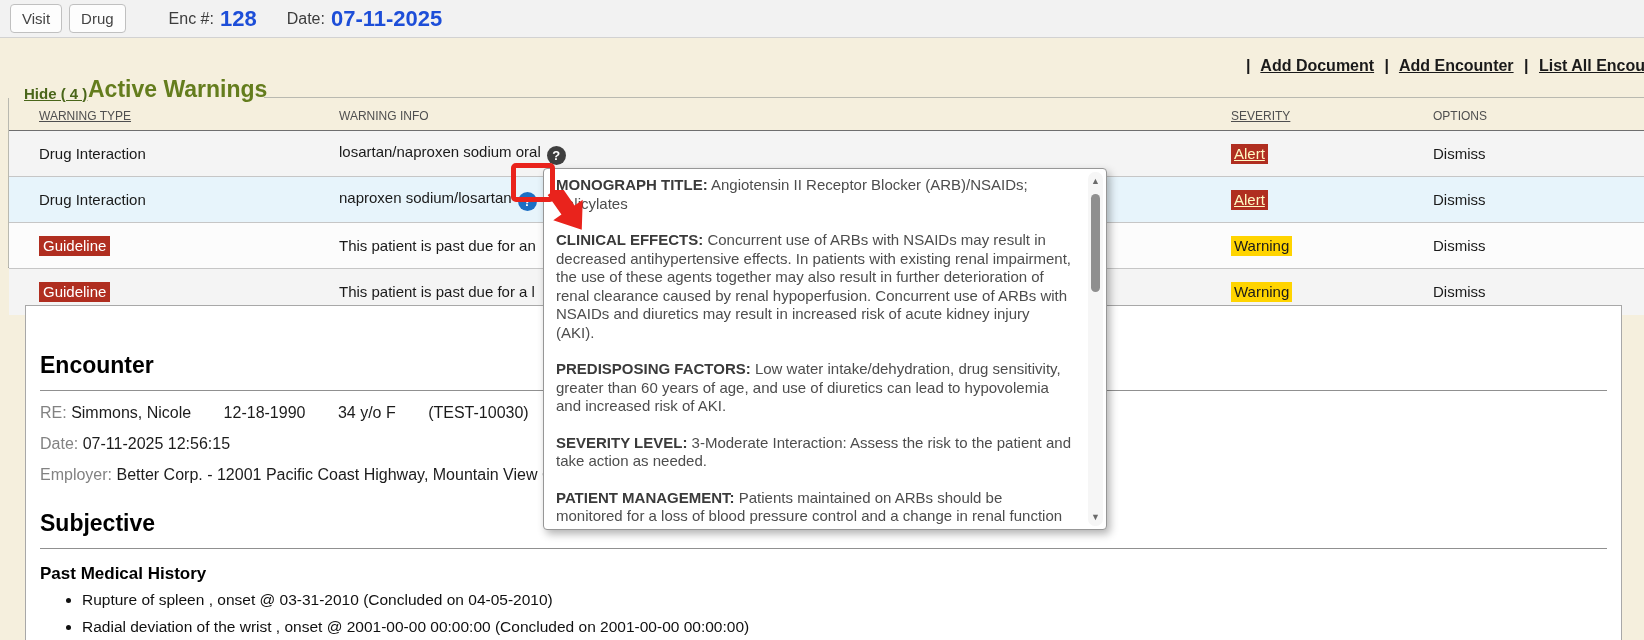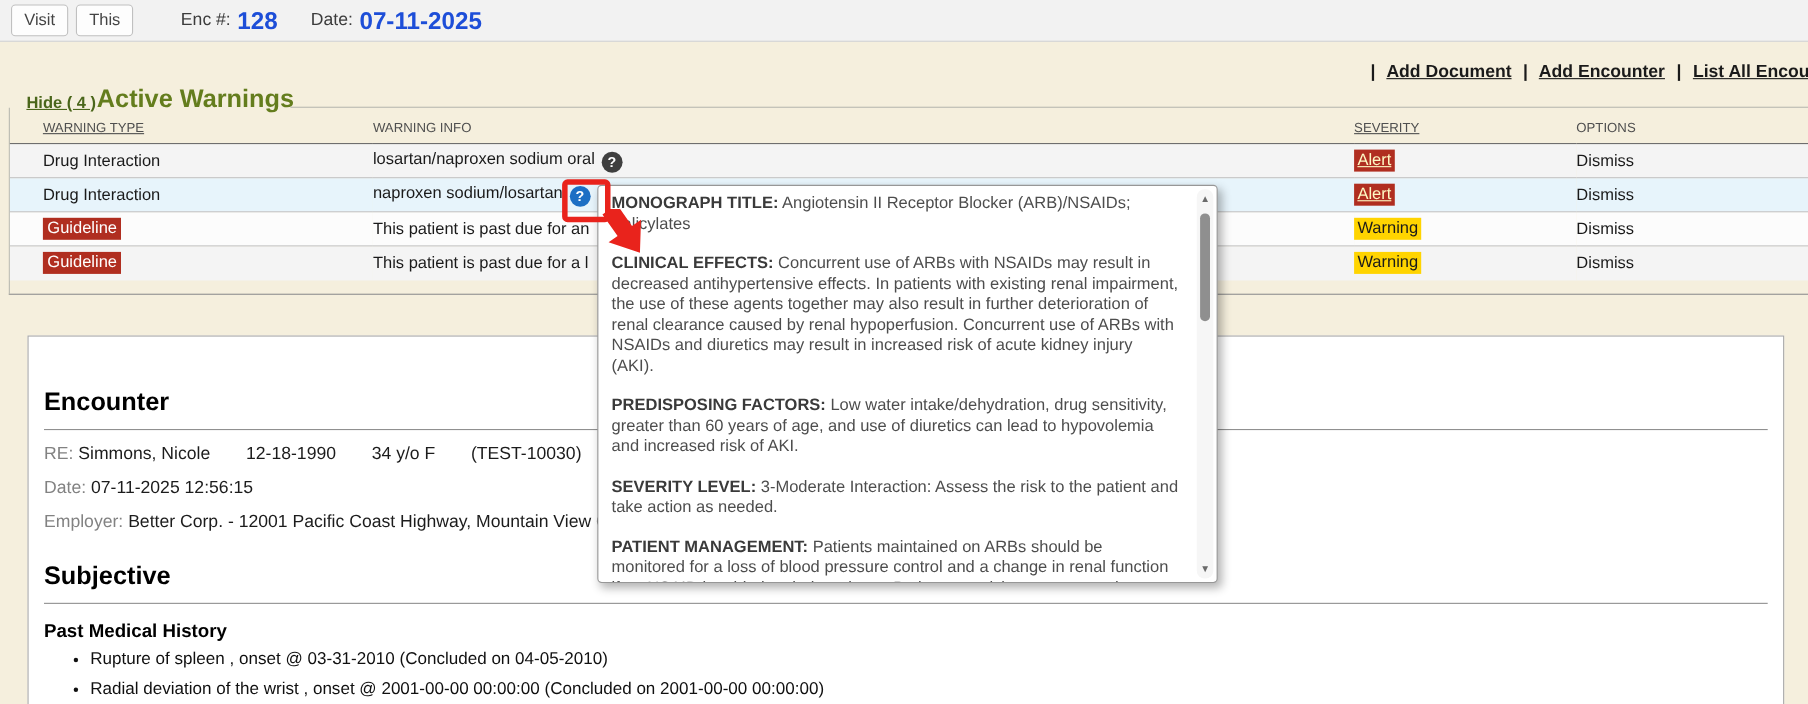--- a/index.html
+++ b/index.html
@@ -34,21 +34,21 @@
   .warn-body { position:absolute; left:8px; top:98px; width:1636px; height:170px;
                border-left:1px solid #b9b9b0; border-bottom:1px solid #8f8f8f; }
 
   table.warn { width:1635px; border-collapse:collapse; table-layout:fixed; margin-top:6px; }
   table.warn col.c1 { width:330px; } table.warn col.c2 { width:892px; }
   table.warn col.c3 { width:202px; } table.warn col.c4 { width:211px; }
   table.warn th { text-align:left; font-size:12px; font-weight:normal; color:#4f4f4f;
                   padding:5px 0 7px 0; border-bottom:1px solid #6e6e6e; }
   table.warn th:first-child, table.warn td:first-child { padding-left:30px; }
   table.warn th .sortable { text-decoration:underline; cursor:pointer; color:#4f4f4f; }
-  table.warn td { font-size:15px; color:#1a1a1a; height:31px; padding:0;
+  table.warn td { font-size:15px; color:#1a1a1a; height:46px; padding:0;
                   border-top:1px solid #c6c6c6; vertical-align:middle; }
   tr.r0 td { background:#f4f4f4; border-top:none; }
   tr.r1 td { background:#e7f4fb; }
   tr.r2 td { background:#fcfcfc; }
   tr.r3 td { background:#f4f4f4; }
   .type-badge { display:inline-block; background:#b02e20; color:#fff; padding:1px 4px 2px; }
   .sev { display:inline-block; padding:1px 3px 2px; }
   .sev-alert { background:#b02e20; color:#fef9c3;text-decoration:underline; }
   .sev-warning { background:#ffd400; color:#1a1a1a; }
   .dismiss { cursor:pointer; }
@@ -90,21 +90,21 @@
   .h-subj { margin-top:26px; }
   .h-pmh { font-size:17px; font-weight:bold; color:#000; margin-top:15px; }
   .pmh-list { margin:7px 0 0 42px; }
   .pmh-list li { font-size:15.5px; color:#101010; margin-bottom:9px; }
 </style>
 </head>
 <body>
 
 <div class="topbar">
   <button class="btn">Visit</button>
-  <button class="btn">This</button>
+  <button class="btn">Drug</button>
   <span class="enc-label">Enc #:</span>
   <span class="enc-value">128</span>
   <span class="date-label">Date:</span>
   <span class="date-value">07-11-2025</span>
 </div>
 
 <div class="navlinks">
   <span class="sep">|</span>
   <a>Add Document</a>
   <span class="sep">|</span>

